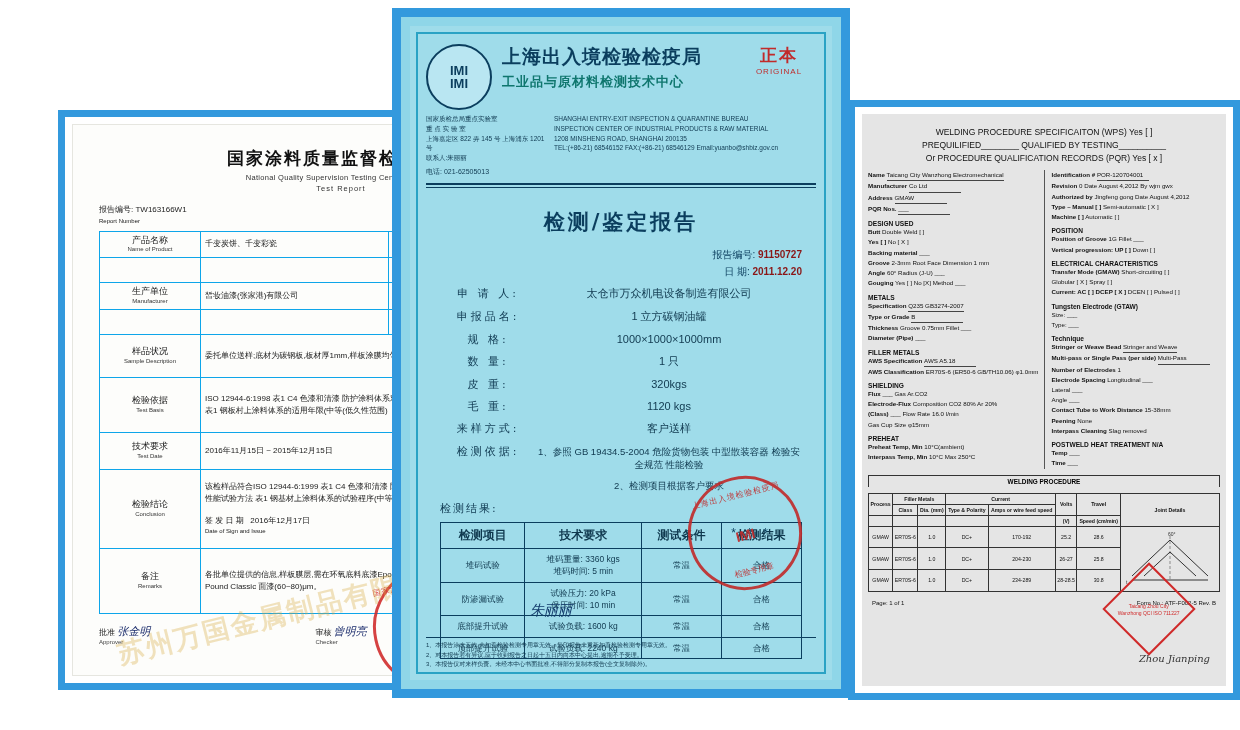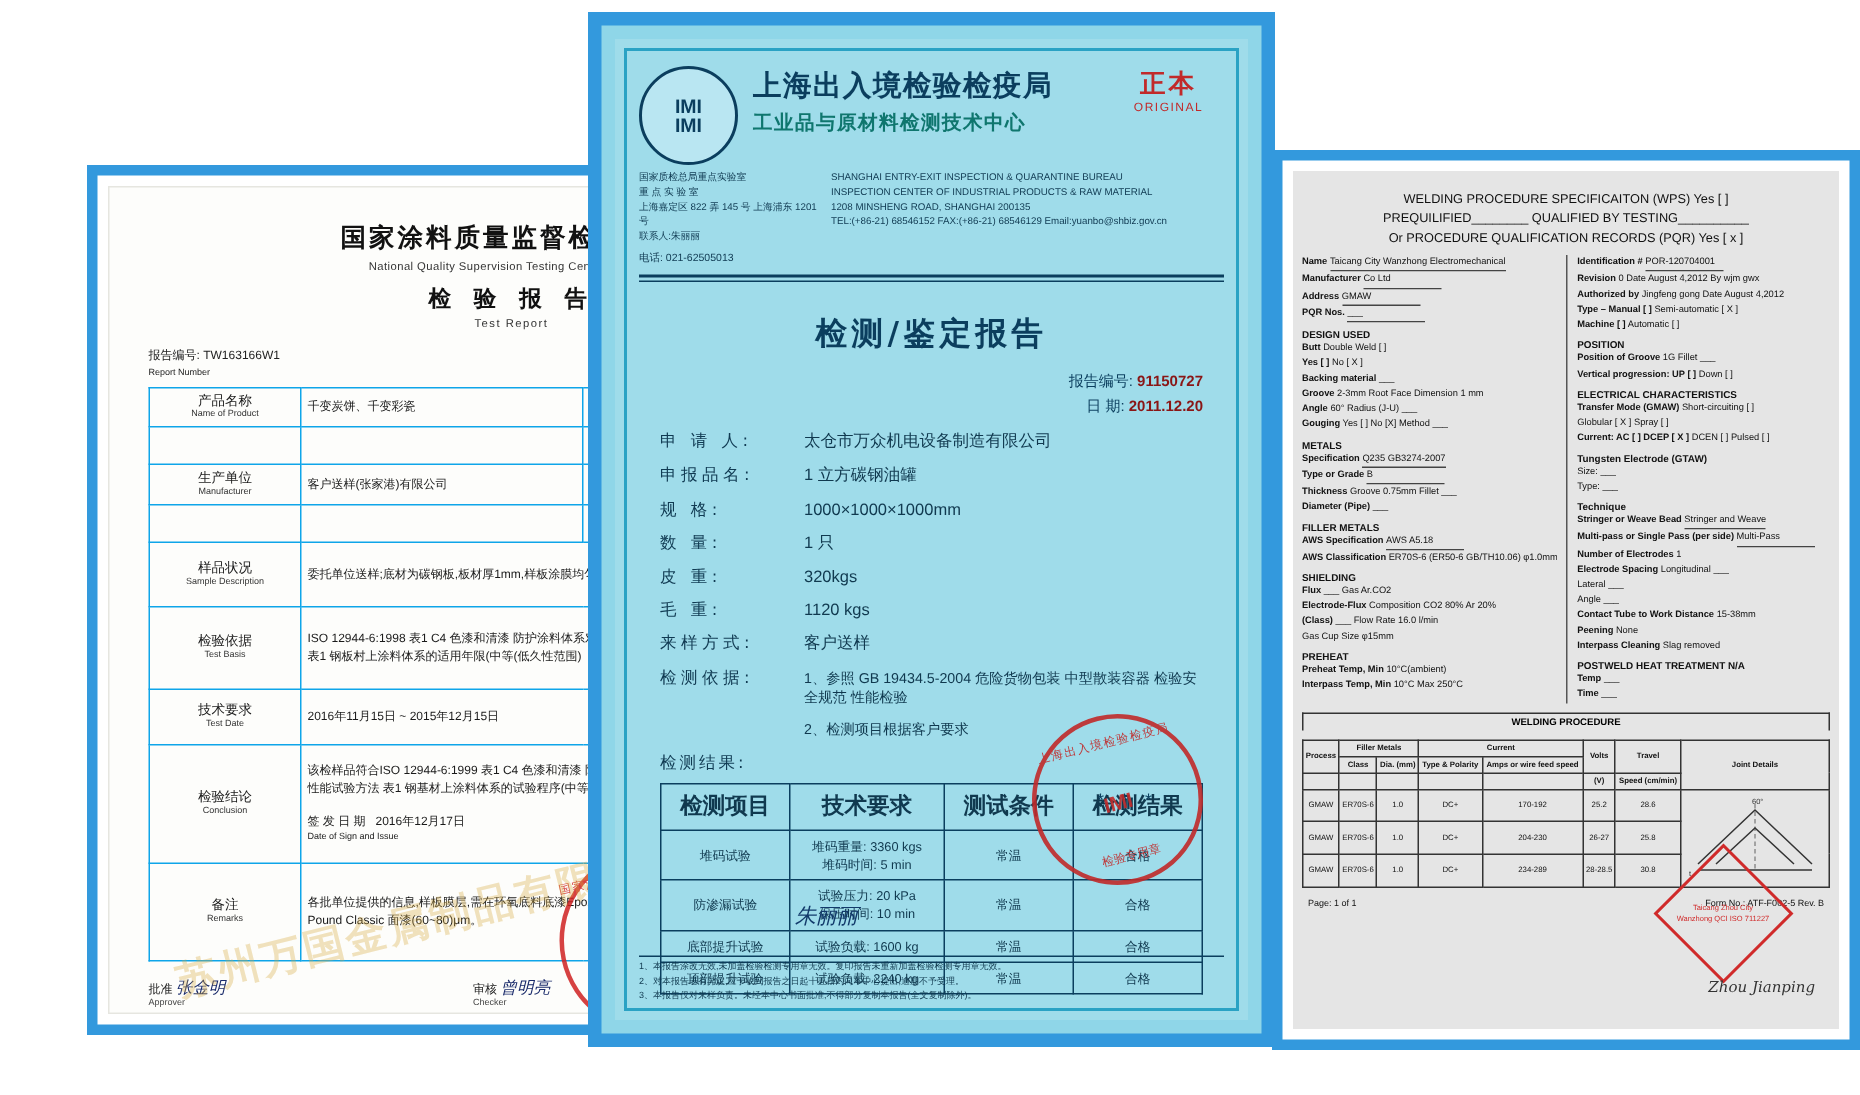--- a/index.html
+++ b/index.html
@@ -73,29 +73,29 @@
   .c-addr .cn{width:120px;}
   .c-addr .en{flex:1;}
   .c-rule{height:2px;background:#0b3e5e;margin:6px 16px 0 16px;}
   .c-rule2{height:1px;background:#0b3e5e;margin:2px 16px 0 16px;}
   .c-phone{padding:4px 16px 0 16px;font-size:7px;color:#103a52;}
   .c-title{text-align:center;font-family:"DejaVu Sans",sans-serif;font-weight:bold;
     font-size:21px;color:#0b3e5e;letter-spacing:3px;margin-top:20px;}
   .c-nos{display:flex;justify-content:flex-end;gap:4px;margin:10px 30px 0 0;font-size:10px;color:#0b3e5e;}
   .c-nos .row{text-align:right;line-height:1.7;}
   .c-nos .v{color:#8a1616;font-weight:bold;}
-  .c-fields{margin:6px 30px 0 30px;font-size:11px;color:#103a52;}
+  .c-fields{margin:6px 30px 0 30px;font-size:11px;color:#103a52;text-align:center;}
   .c-field{display:flex;align-items:baseline;margin-bottom:7px;}
   .c-field .k{width:96px;letter-spacing:3px;font-family:"DejaVu Sans",sans-serif;}
   .c-field .v{flex:1;border-bottom:1px solid transparent;color:#10394f;}
   .c-res{margin:6px 30px 0 30px;font-size:11px;letter-spacing:2px;color:#103a52;font-family:"DejaVu Sans",sans-serif;}
   .c-table{margin:6px 30px 0 30px;border-collapse:collapse;width:calc(100% - 60px);}
   .c-table th,.c-table td{border:1px solid #0b3e5e;font-size:8.5px;color:#10394f;
     padding:4px 3px;text-align:center;line-height:1.45;}
-  .c-table th{font-size:15px;font-family:"DejaVu Sans",sans-serif;}
+  .c-table th{font-size:12px;font-family:"DejaVu Sans",sans-serif;}
   .c-foot{position:absolute;left:16px;right:16px;bottom:10px;font-size:6px;color:#10394f;line-height:1.6;}
   .c-foot .hr{height:1px;background:#0b3e5e;margin-bottom:3px;}
   .c-stamp{position:absolute;right:30px;bottom:90px;width:108px;height:108px;border:3px solid #c12a2a;
     border-radius:50%;color:#c12a2a;transform:rotate(-14deg);opacity:.9;}
   .c-stamp .t{position:absolute;left:0;right:0;top:10px;text-align:center;font-size:8px;letter-spacing:1px;}
   .c-stamp .m{position:absolute;left:50%;top:52%;transform:translate(-50%,-50%);font-size:14px;font-weight:bold;}
   .c-stamp .b{position:absolute;left:0;right:0;bottom:10px;text-align:center;font-size:8px;}
   .c-sign{position:absolute;left:120px;bottom:60px;font-family:"DejaVu Serif",serif;
     font-style:italic;color:#123a6b;font-size:14px;}
   .c-dots{position:absolute;right:60px;bottom:140px;font-size:12px;color:#0b3e5e;letter-spacing:4px;}
@@ -127,21 +127,20 @@
 </head>
 <body>
 
 <div class="stage">
 
   <div class="cert" id="cert-left">
     <div class="paper">
 
       <div class="l-title">国家涂料质量监督检验中心</div>
       <div class="l-sub">National Quality Supervision Testing Center for Paint</div>
-      <div class="l-title2">检 验 报 告</div>
       <div class="l-sub2">Test Report</div>
 
       <div class="l-meta">
         <div class="cell">
           <span>报告编号:</span>
           <span>TW163166W1</span><br>
           <span style="font-size:6px">Report Number</span>
         </div>
         <div class="cell" style="text-align:right">
           <span>第 1 页 共 2 页</span><br>
@@ -171,21 +170,21 @@
             <span class="en">Trademark</span>
           </td>
           <td class="l-val" style="text-align:center">/</td>
         </tr>
 
         <tr>
           <td class="l-lab">
             <span class="cn">生产单位</span>
             <span class="en">Manufacturer</span>
           </td>
-          <td class="l-val">客户送样(张家港)有限公司</td>
+          <td class="l-val">皙妆油漆(张家港)有限公司</td>
           <td class="l-lab">
             <span class="cn" style="font-size:8px">委托日期</span>
             <span class="en">Entrusting Date</span>
           </td>
           <td class="l-val" style="text-align:center">2016年11月1日</td>
         </tr>
         <tr>
           <td class="l-lab"></td>
           <td class="l-val"></td>
           <td class="l-lab">

